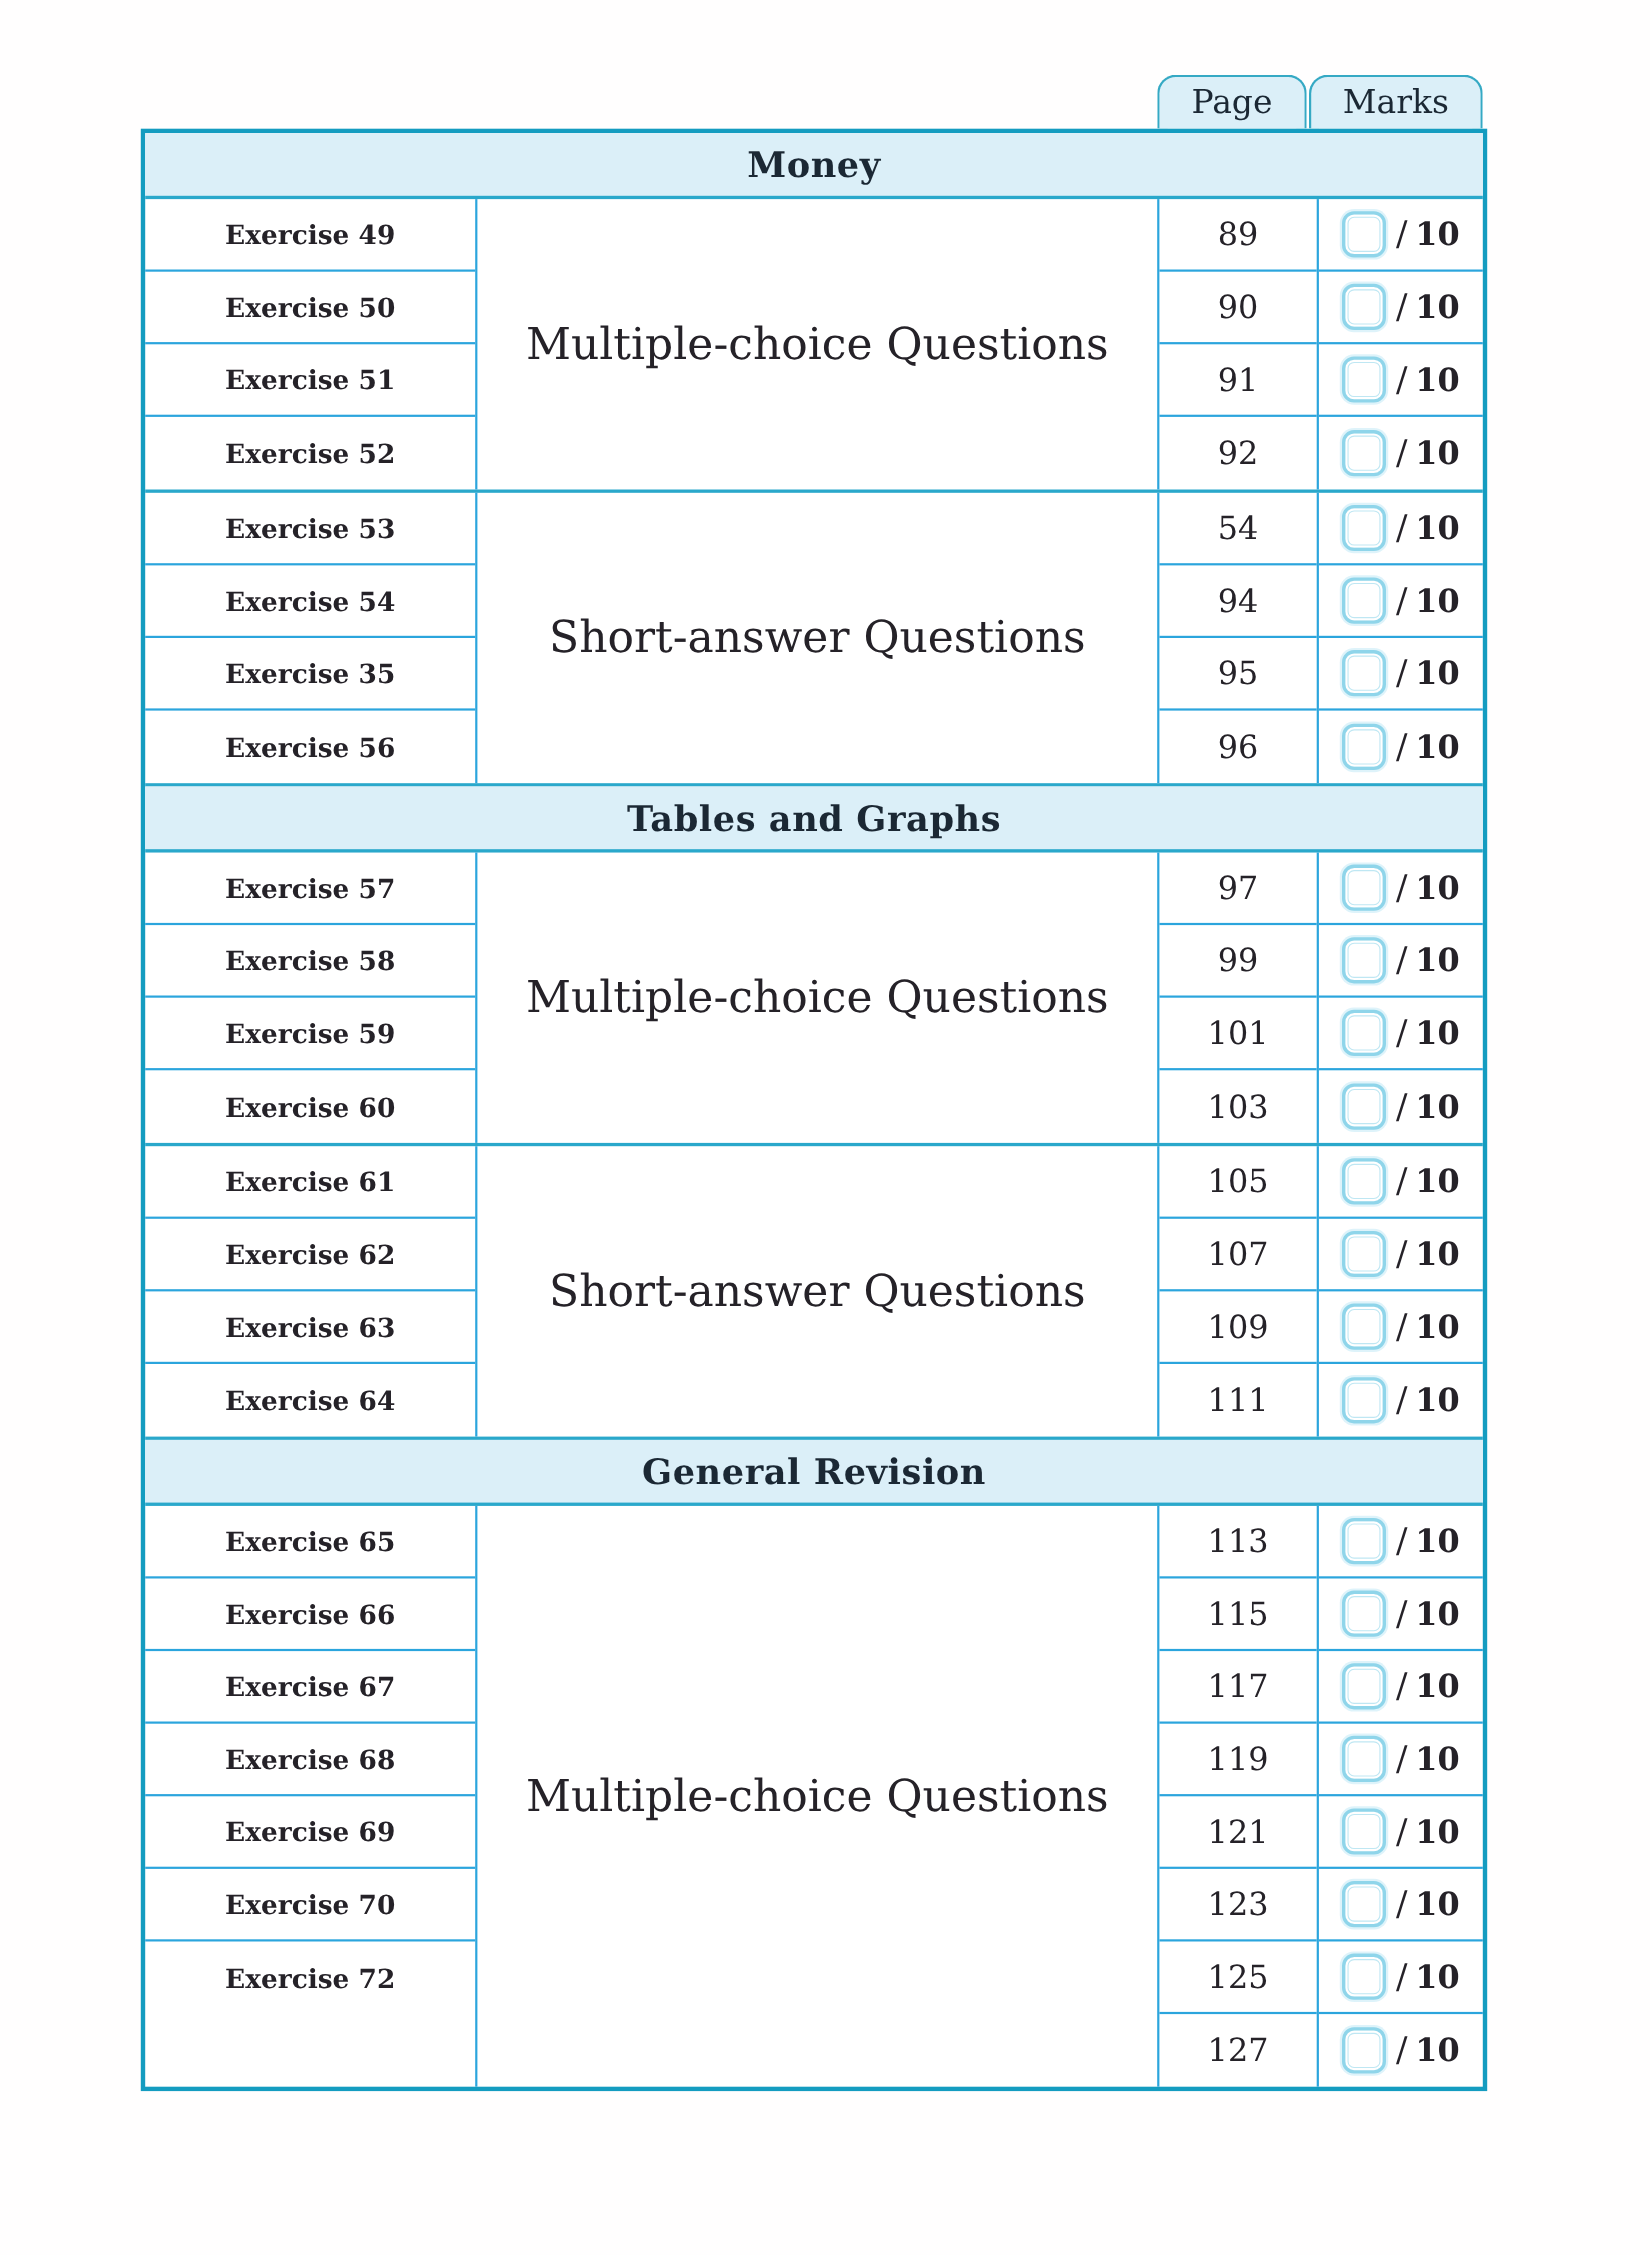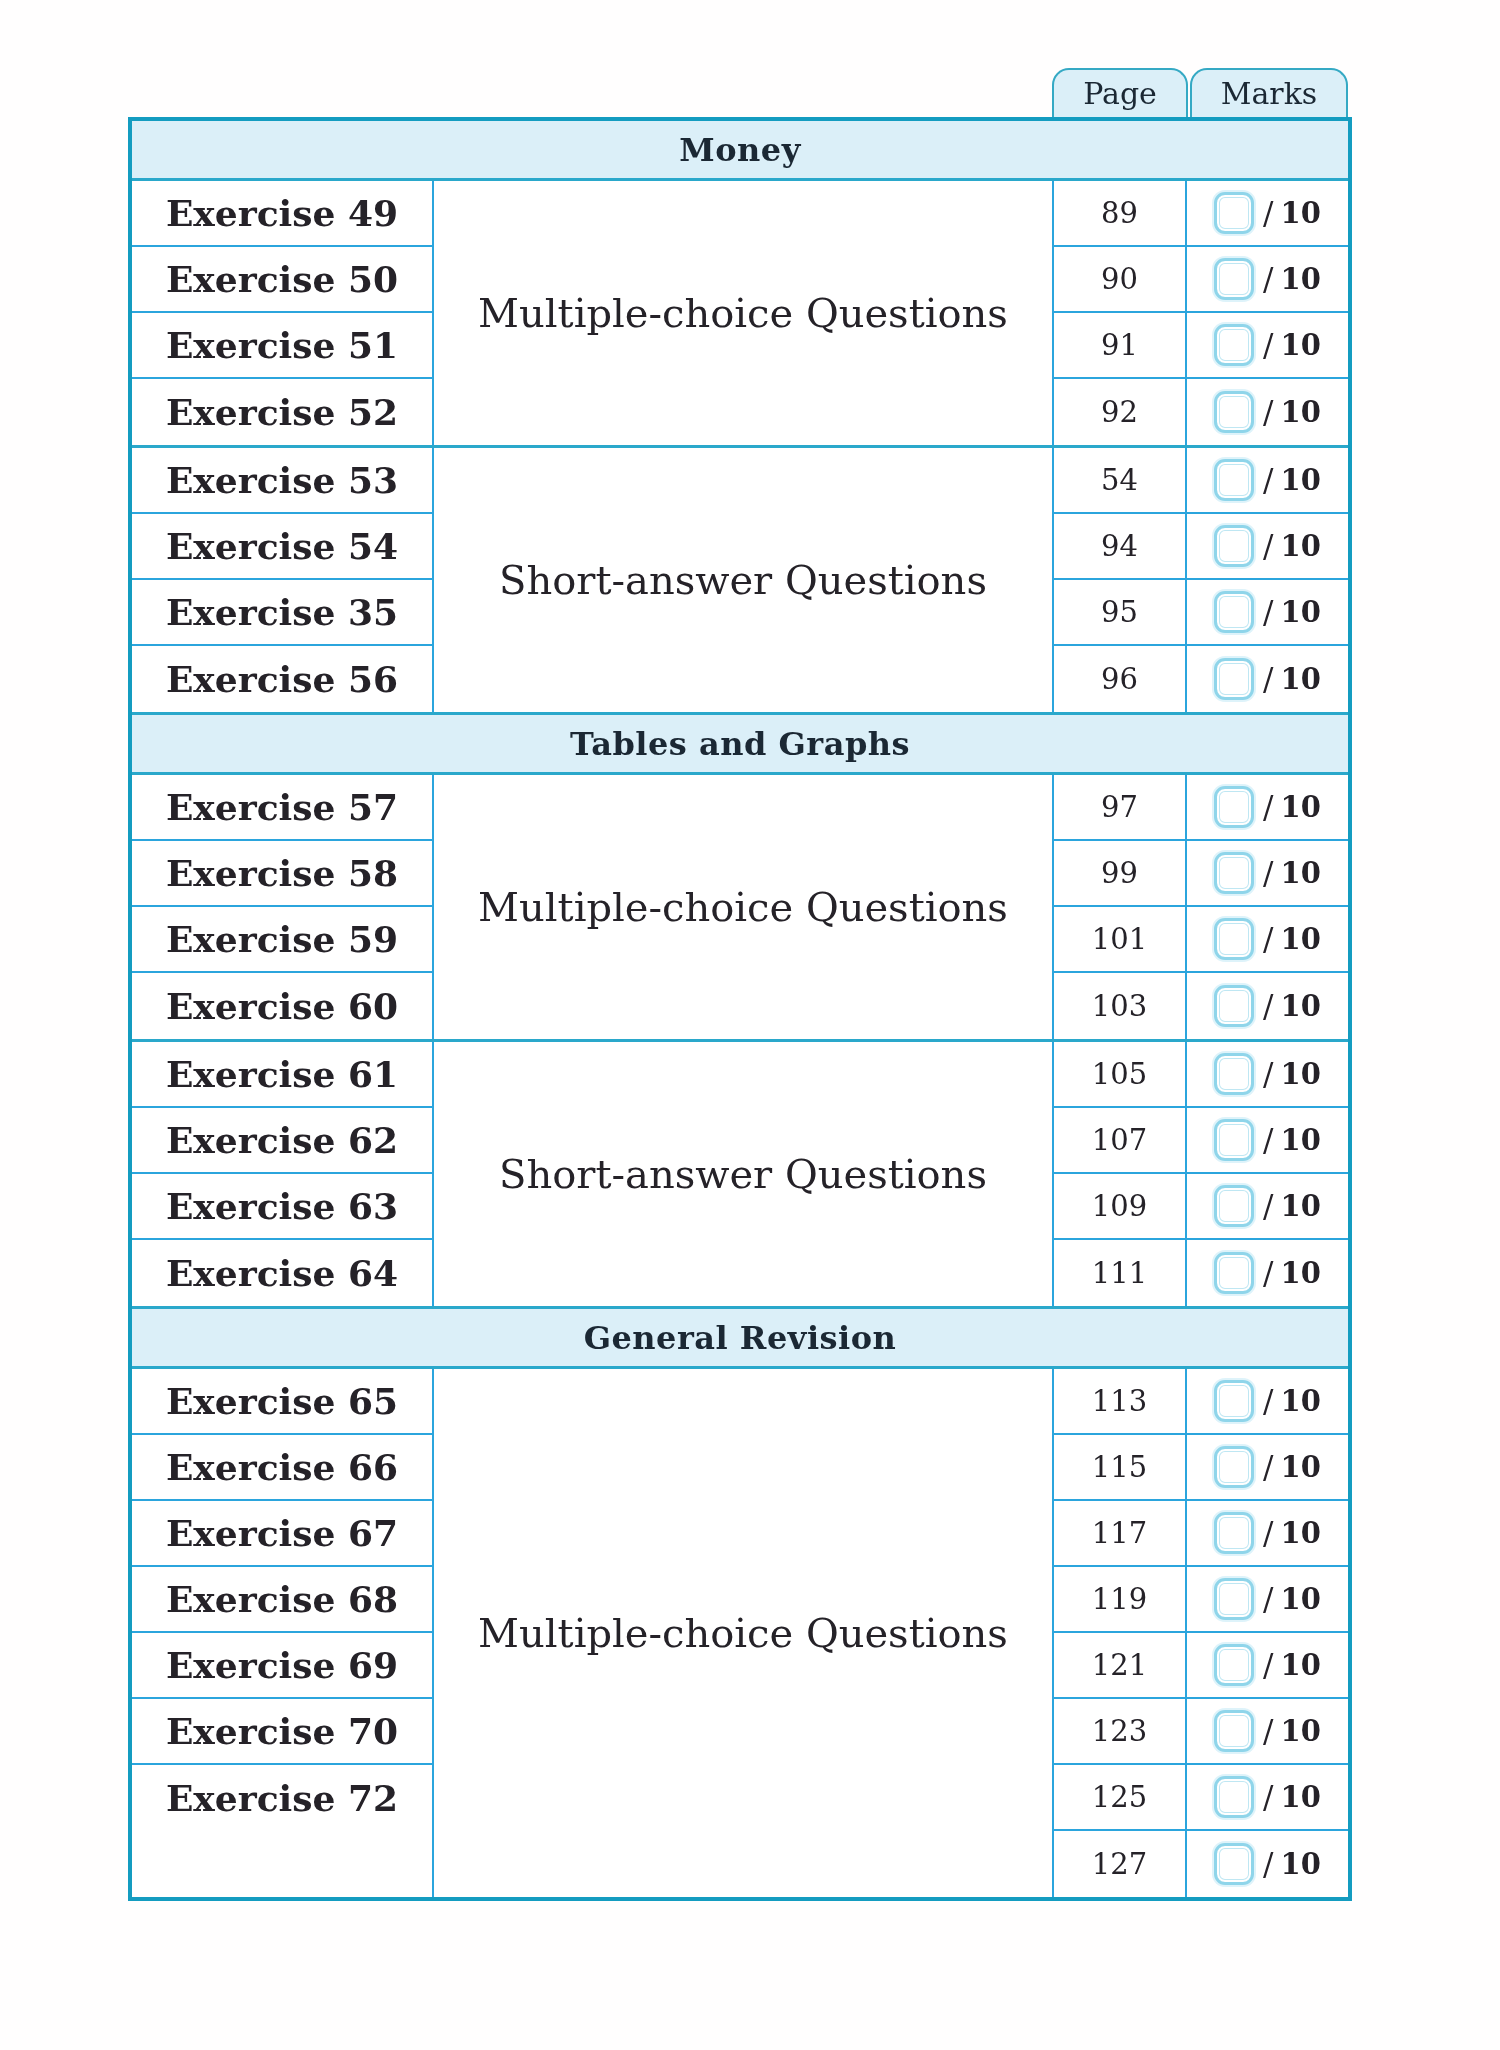--- a/index.html
+++ b/index.html
@@ -49,29 +49,29 @@
     letter-spacing:.5px;
     text-align:right;
   }
   .group{display:flex;border-bottom:3px solid var(--group-line);}
   .table > .group:last-child{border-bottom:none;}
 
   .col{display:flex;flex-direction:column;}
   .col-ex{width:302px;border-right:2px solid var(--grid);}
   .col-desc{width:620px;border-right:2px solid var(--grid);
     display:flex;align-items:center;justify-content:center;}
-  .col-page{width:133px;border-right:2px solid var(--grid);}
+  .col-page{width:145px;border-right:2px solid var(--grid);}
   .col-marks{flex:1;}
 
   .cell{height:66px;display:flex;align-items:center;justify-content:center;}
   .col-ex .cell:not(:last-child),
   .col-page .cell:not(:last-child),
   .col-marks .cell:not(:last-child){border-bottom:2px solid var(--grid);}
 
-  .ex-cell{font-weight:700;font-size:36px;}
+  .ex-cell{font-weight:700;font-size:24px;}
   .desc{font-size:40px;text-align:center;}
   .page-cell{font-size:29px;}
 
   .marks-cell{gap:0;}
   .score-box{
     width:40px;height:42px;flex:0 0 auto;
     border:3px solid var(--box-border);
     border-radius:11px;background:#fff;
     box-shadow:inset 0 0 0 2px #ffffff, inset 0 0 0 3px var(--box-inner),
                0 0 0 2px rgba(160,220,240,.35);

